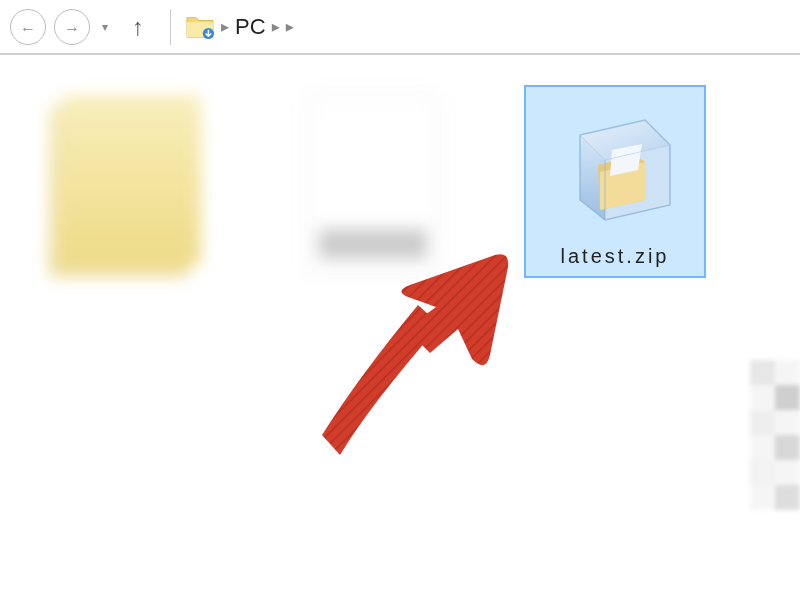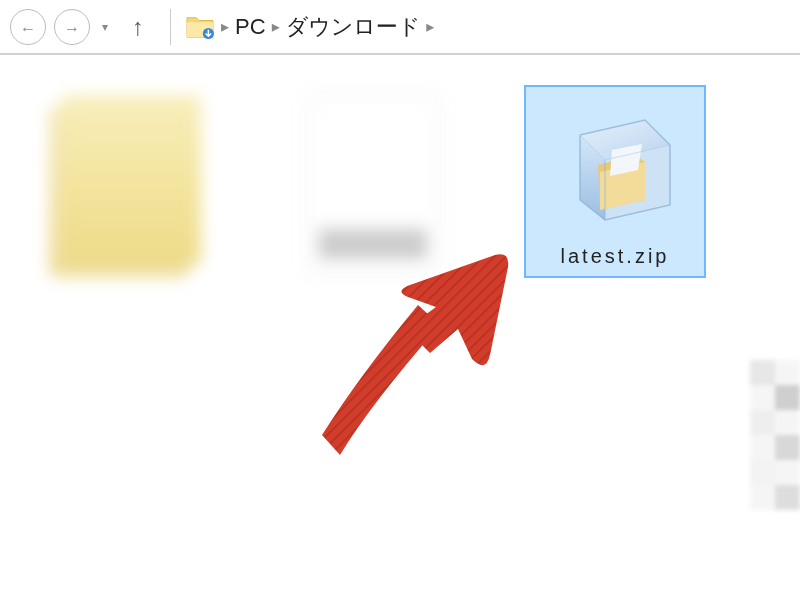--- a/index.html
+++ b/index.html
@@ -180,21 +180,20 @@
       <svg viewBox="0 0 32 28">
         <path d="M2 4 h10 l3 3 h15 v18 h-28 z" fill="#f3d779" stroke="#d9b84a" stroke-width="1"></path>
         <path d="M2 9 h28 v16 h-28 z" fill="#fbe9a8"></path>
         <circle cx="25" cy="21" r="6" fill="#3a86d8"></circle>
         <path d="M25 17 v6 m-3 -2 l3 3 l3 -3" stroke="#fff" stroke-width="1.6" fill="none"></path>
       </svg>
     </span>
     <span class="crumb-arrow">▸</span>
     <span>PC</span>
     <span class="crumb-arrow">▸</span>
-    <span>ダウンロード</span>
     <span class="crumb-arrow">▸</span>
   </div>
 </div>
 
 <div class="content">
 
   <div class="file-item blurred">
     <div class="blur-thumb-folders"></div>
   </div>
 

